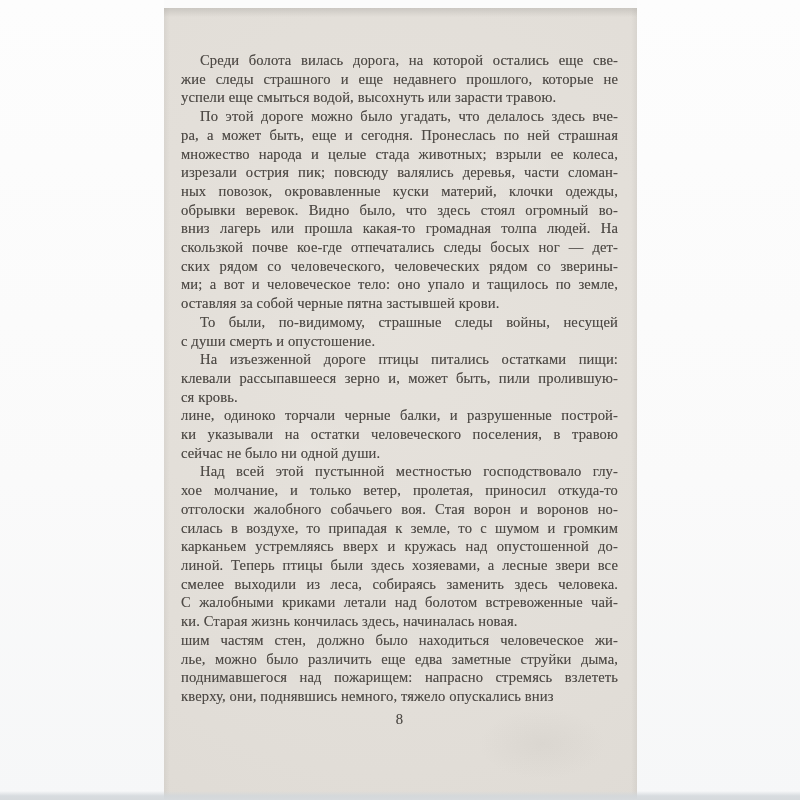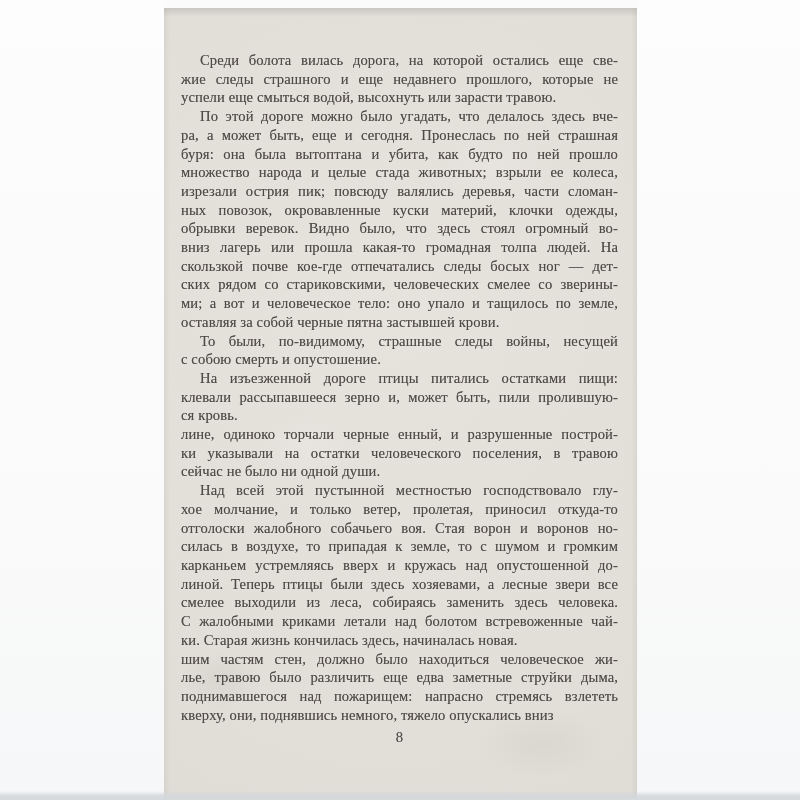--- a/index.html
+++ b/index.html
@@ -90,59 +90,58 @@
   <div class="page-text">
 
   <div>
         <div class="line first">Среди болота вилась дорога, на которой остались еще све-</div>
         <div class="line">жие следы страшного и еще недавнего прошлого, которые не</div>
         <div class="line para-end">успели еще смыться водой, высохнуть или зарасти травою.</div>
       </div>
       <div>
         <div class="line first">По этой дороге можно было угадать, что делалось здесь вче-</div>
         <div class="line">ра, а может быть, еще и сегодня. Пронеслась по ней страшная</div>
-        <div class="line">буря: она была вытоптана и убита, как будто по ней прошло</div>
         <div class="line">множество народа и целые стада животных; взрыли ее колеса,</div>
         <div class="line">изрезали острия пик; повсюду валялись деревья, части сломан-</div>
         <div class="line">ных повозок, окровавленные куски материй, клочки одежды,</div>
         <div class="line">обрывки веревок. Видно было, что здесь стоял огромный во-</div>
         <div class="line">вниз лагерь или прошла какая-то громадная толпа людей. На</div>
         <div class="line">скользкой почве кое-где отпечатались следы босых ног — дет-</div>
-        <div class="line">ских рядом со стариковскими, человеческих смелее со зверины-</div>
+        <div class="line">ских рядом со человеческого, человеческих рядом со зверины-</div>
         <div class="line">ми; а вот и человеческое тело: оно упало и тащилось по земле,</div>
         <div class="line para-end">оставляя за собой черные пятна застывшей крови.</div>
       </div>
       <div>
         <div class="line first">То были, по-видимому, страшные следы войны, несущей</div>
-        <div class="line para-end">с собою смерть и опустошение.</div>
+        <div class="line para-end">с души смерть и опустошение.</div>
       </div>
       <div>
         <div class="line first">На изъезженной дороге птицы питались остатками пищи:</div>
         <div class="line">клевали рассыпавшееся зерно и, может быть, пили пролившую-</div>
         <div class="line para-end">ся кровь.</div>
       </div>
       <div>
-        <div class="line">лине, одиноко торчали черные енный, и разрушенные построй-</div>
+        <div class="line">лине, одиноко торчали черные балки, и разрушенные построй-</div>
         <div class="line">ки указывали на остатки человеческого поселения, в травою</div>
         <div class="line para-end">сейчас не было ни одной души.</div>
       </div>
       <div>
         <div class="line first">Над всей этой пустынной местностью господствовало глу-</div>
         <div class="line">хое молчание, и только ветер, пролетая, приносил откуда-то</div>
         <div class="line">отголоски жалобного собачьего воя. Стая ворон и воронов но-</div>
         <div class="line">силась в воздухе, то припадая к земле, то с шумом и громким</div>
         <div class="line">карканьем устремляясь вверх и кружась над опустошенной до-</div>
         <div class="line">линой. Теперь птицы были здесь хозяевами, а лесные звери все</div>
         <div class="line">смелее выходили из леса, собираясь заменить здесь человека.</div>
         <div class="line">С жалобными криками летали над болотом встревоженные чай-</div>
         <div class="line para-end">ки. Старая жизнь кончилась здесь, начиналась новая.</div>
       </div>
       <div>
         <div class="line">шим частям стен, должно было находиться человеческое жи-</div>
-        <div class="line">лье, травою было различить еще едва заметные струйки дыма,</div>
+        <div class="line">лье, можно было различить еще едва заметные струйки дыма,</div>
         <div class="line">поднимавшегося над пожарищем: напрасно стремясь взлететь</div>
         <div class="line para-end">кверху, они, поднявшись немного, тяжело опускались вниз</div>
       </div>
       <div class="page-number">8</div>
     </div>
 </div>
 
 <div class="bottom-strip"></div>
 
 </body></html>

